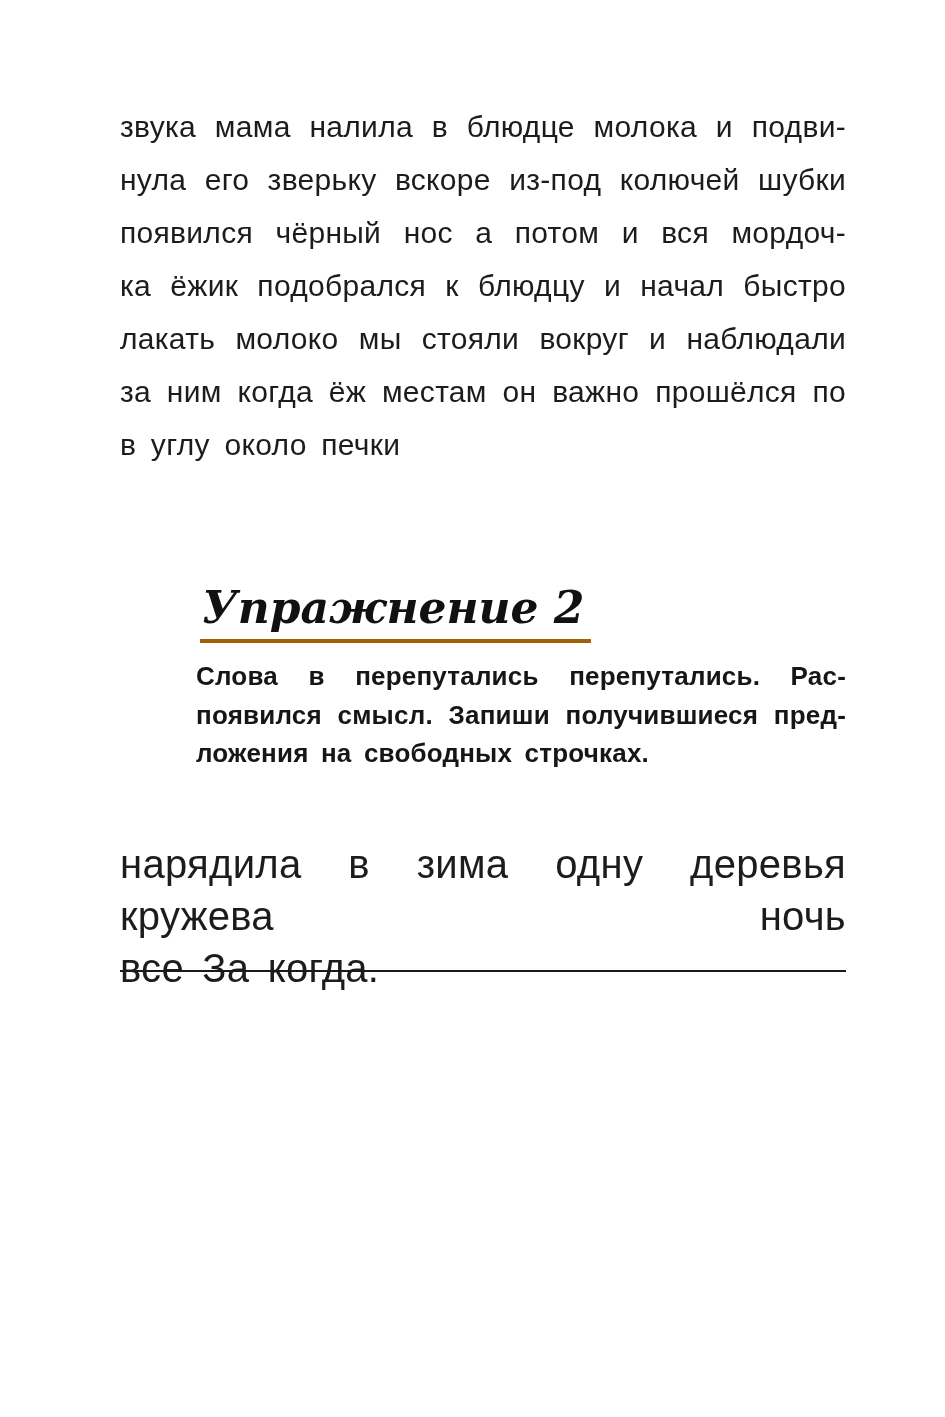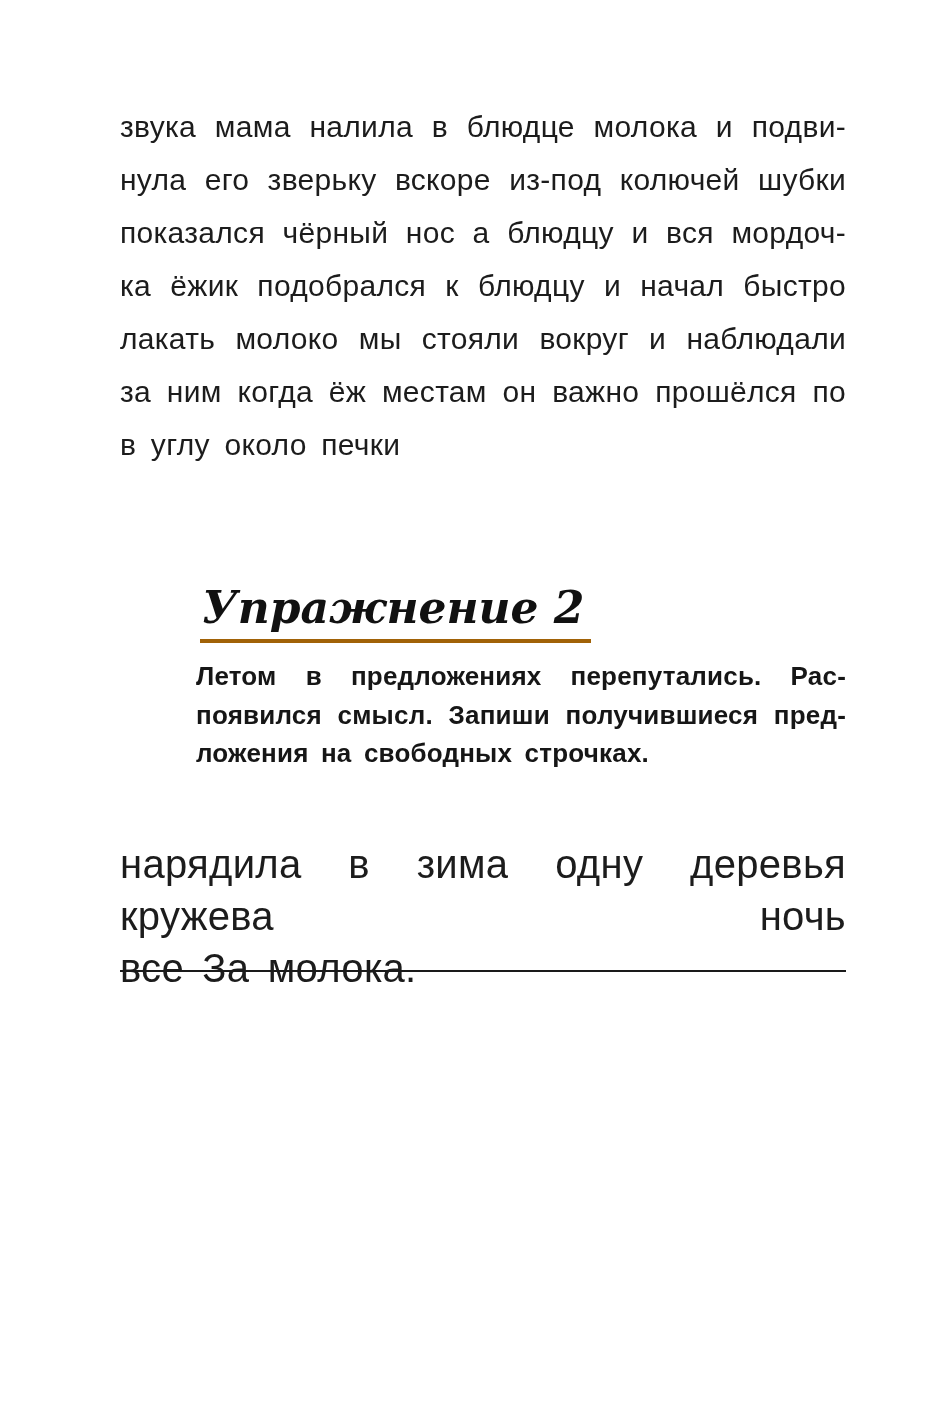--- a/index.html
+++ b/index.html
@@ -109,38 +109,38 @@
   }
 </style>
 </head>
 <body>
 
 <div class="page">
 
   <div class="story">
       <div class="tline just">звука мама налила в блюдце молока и подви-</div>
       <div class="tline just">нула его зверьку вскоре из-под колючей шубки</div>
-      <div class="tline just">показался чёрный нос а блюдцу и вся мордоч-</div>
+      <div class="tline just">появился чёрный нос а потом и вся мордоч-</div>
       <div class="tline just">ка ёжик подобрался к блюдцу и начал быстро</div>
       <div class="tline just">лакать молоко мы стояли вокруг и наблюдали</div>
       <div class="tline just">за ним когда ёж местам он важно прошёлся по</div>
       <div class="tline">в углу около печки</div>
     </div>
 
   <div class="exercise-title">Упражнение 2</div>
 
   <div class="instruction">
-      <div class="tline just">Летом в предложениях перепутались. Рас-</div>
+      <div class="tline just">Слова в перепутались перепутались. Рас-</div>
       <div class="tline just">появился смысл. Запиши получившиеся пред-</div>
       <div class="tline">ложения на свободных строчках.</div>
     </div>
 
   <div class="task task1">
       <div class="tline just">нарядила в зима одну деревья кружева ночь</div>
-      <div class="tline">все За молока.</div>
+      <div class="tline">все За когда.</div>
     </div>
 
   <div class="rule rule1"></div>
   <div class="rule rule2"></div>
 
   <div class="task task2">
       <div class="tline">дили большого в.</div>
     </div>
 
   <div class="rule rule3"></div>

